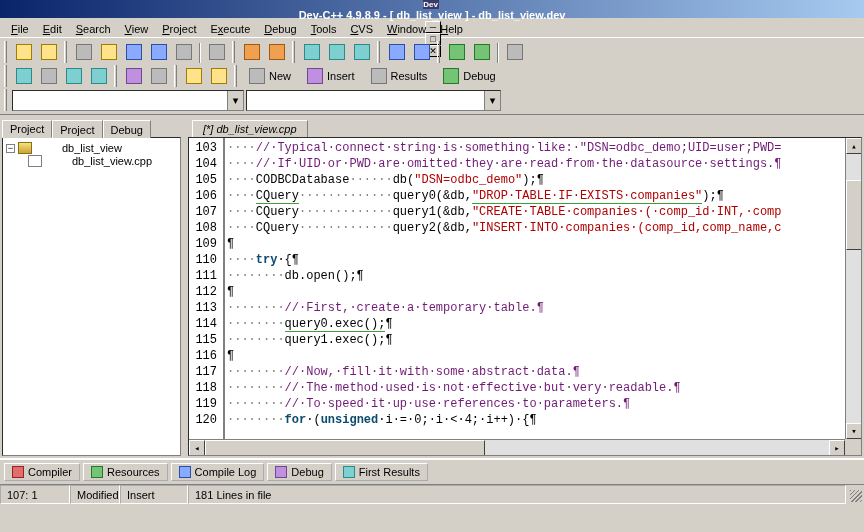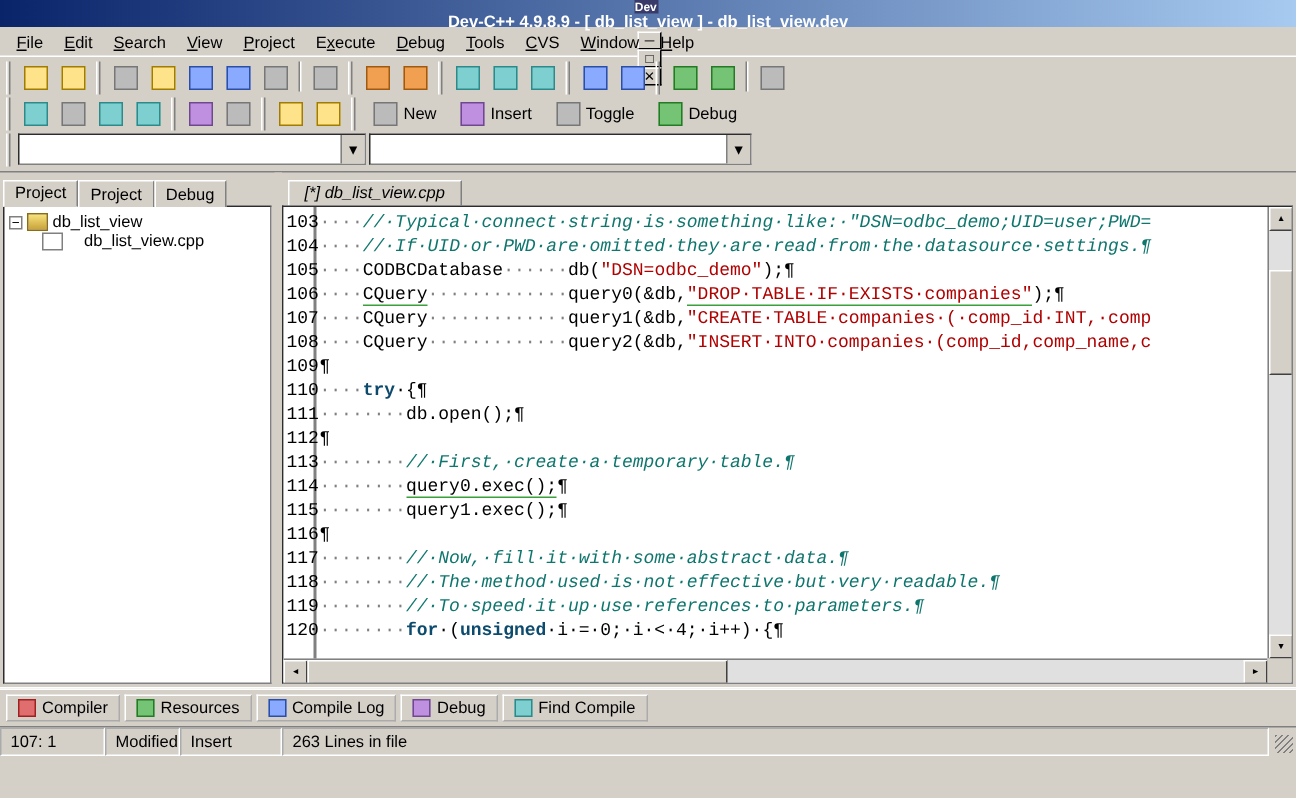--- a/index.html
+++ b/index.html
@@ -55,21 +55,21 @@
   }
   .menubar span u { text-decoration: underline; }
   
   .toolbar-area {
     background: #d4d0c8;
     border-top: 1px solid #fff;
     padding: 2px 2px;
   }
   .toolbar-row {
     display: flex;
-    align-items: flex-start;
+    align-items: flex-end;
     gap: 2px;
     padding: 1px 0;
   }
   .grip {
     width: 3px; height: 22px;
     border-left: 1px solid #fff;
     border-right: 1px solid #808080;
     margin: 0 3px 0 2px;
   }
   .tbtn {
@@ -148,22 +148,22 @@
     overflow:auto;
   }
   .tree-node { display:flex; align-items:center; gap:3px; padding:1px 0; }
   .tree-node .exp {
     width:9px; height:9px;
     border:1px solid #808080;
     display:flex; align-items:center; justify-content:center;
     font-size:9px; line-height:7px;
     cursor:pointer; background:#fff; color:#000;
   }
-  .tree-child { margin-left: 22px; display:flex; align-items:center; gap:14px; }
-  .tree-label { cursor:pointer; }
+  .tree-child { margin-left: 22px; display:flex; align-items:center; gap:3px; }
+  .tree-label { cursor:pointer;margin-left:27px; }
   .tree-icon { width:14px; height:12px; }
   .folder-ico { background:linear-gradient(#f7e27a,#c9a23a); border:1px solid #8a6d14; }
   .file-ico { background:#fff; border:1px solid #808080; }
 
   .splitter { width:5px; cursor: col-resize; background:#d4d0c8; }
 
   .right-pane { flex:1; display:flex; flex-direction:column; padding:2px 2px 2px 0; }
   .file-tabs { height:20px; display:flex; align-items:flex-end; padding-left:4px;font-style:italic; }
   .file-tab {
     padding: 2px 10px;
@@ -177,39 +177,39 @@
     flex:1;
     background:#fff;
     border:1px inset #808080;
     font-family: "Courier New", monospace;
     font-size: 12px;
     display:flex;
     overflow:hidden;
     position:relative;
   }
   .gutter {
-    width: 22px;
+    width: 36px;
     background:#fff;
     color:#000;
     text-align:right;
     padding: 2px 6px 2px 2px;
     line-height: 16px;
     border-right: 2px solid #808080;
     white-space: pre;
   }
   .code {
     flex:1;
     padding: 2px 0 2px 2px;
     line-height:16px;
     white-space: pre;
     overflow:hidden;
   }
   .code .dots { color:#808080; }
   .code .kw { color:#0c4a6e; font-weight:bold; }
-  .code .cm { color:#0f766e; font-style: italic; }
+  .code .cm { color:#701a75; }
   .code .str { color:#b00000; }
   .code .pl { color:#000; }
   .code .uline { border-bottom:1px solid #3aa03a; }
   .vscroll {
     position:absolute; right:0; top:0; bottom:16px; width:16px;
     background:#e0e0e0; border-left:1px solid #808080;
   }
   .vscroll .btn, .hscroll .btn {
     width:16px; height:16px; background:#d4d0c8;
     border:1px solid #fff; border-right-color:#404040; border-bottom-color:#404040;
@@ -390,21 +390,21 @@
     <div class="tbtn-text">
         <div class="ico ico-gray"></div>
         <span>New</span>
       </div>
     <div class="tbtn-text">
         <div class="ico ico-purple"></div>
         <span>Insert</span>
       </div>
     <div class="tbtn-text">
         <div class="ico ico-gray"></div>
-        <span>Toggle</span>
+        <span>Results</span>
       </div>
     <div class="tbtn-text">
         <div class="ico ico-green"></div>
         <span>Debug</span>
       </div>
   </div>
 
   <div class="toolbar-row">
     <div class="grip"></div>
     <div class="combo" style="width:232px">
@@ -490,25 +490,25 @@
   <div class="btab">
       <span class="ico ico-blue" style="width:12px;height:12px"></span>
       <span>Compile Log</span>
     </div>
   <div class="btab">
       <span class="ico ico-purple" style="width:12px;height:12px"></span>
       <span>Debug</span>
     </div>
   <div class="btab">
       <span class="ico ico-cyan" style="width:12px;height:12px"></span>
-      <span>Find Compile</span>
+      <span>First Results</span>
     </div>
 </div>
 
 <div class="statusbar">
   <div class="status-cell" style="width:70px">107: 1</div>
   <div class="status-cell" style="width:50px">Modified</div>
   <div class="status-cell" style="width:68px">Insert</div>
-  <div class="status-cell" style="flex:1">263 Lines in file</div>
+  <div class="status-cell" style="flex:1">181 Lines in file</div>
   <div class="grip-corner">
       <div class="grip-lines"></div>
     </div>
 </div>
 
 </body></html>

